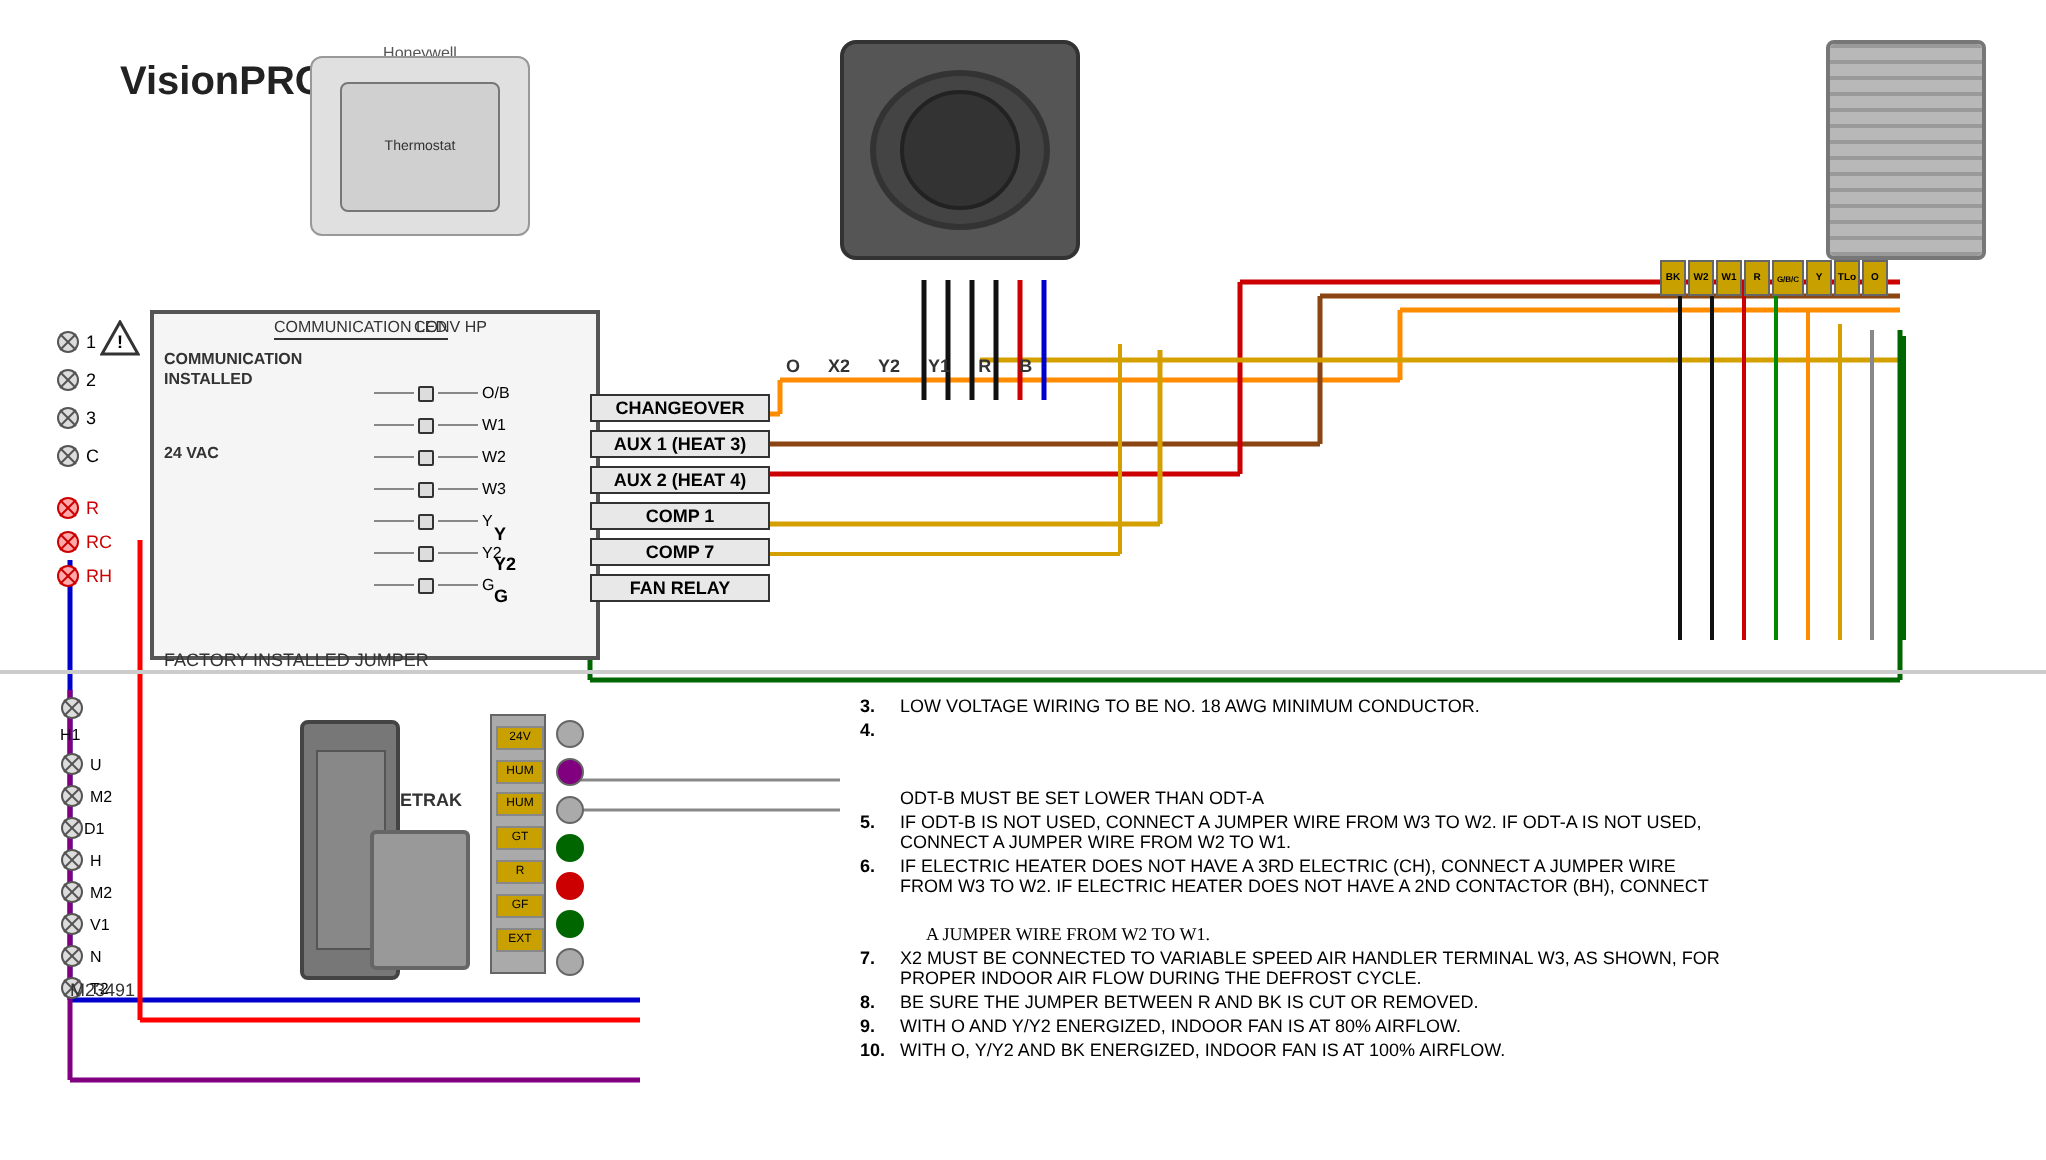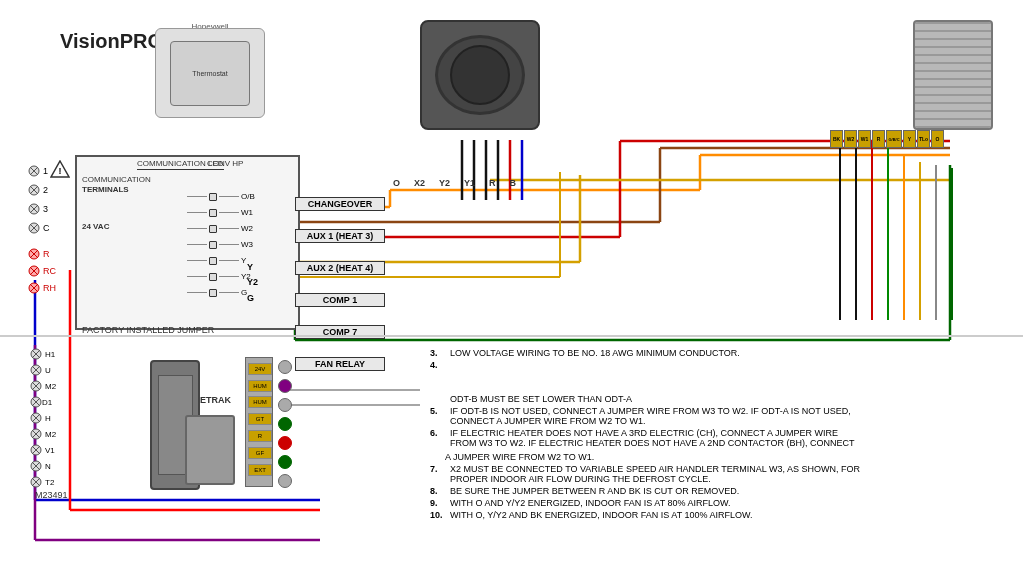--- a/index.html
+++ b/index.html
@@ -350,23 +350,23 @@
           <line x1="10" y1="2" x2="2" y2="10" stroke="#cc0000" stroke-width="1"></line>
         </svg>
       <span style="font-size:9px;color:#cc0000;">RH</span>
     </div>
   </div>
 
   <div class="control-box">
 
     <div style="position:absolute;top:2px;left:60px;font-size:8px;color:#333;border-bottom:1px solid #333;padding-bottom:1px;white-space:nowrap;">COMMUNICATION LED</div>
 
-    <div style="position:absolute;top:18px;left:5px;font-size:8px;color:#333;font-weight:normal;">COMMUNICATION</div>
-
-    <div style="position:absolute;top:28px;left:5px;font-size:8px;color:#333;font-weight:bold;">TERMINALS</div>
+    <div style="position:absolute;top:18px;left:5px;font-size:8px;color:#333;font-weight:bold;">COMMUNICATION</div>
+
+    <div style="position:absolute;top:28px;left:5px;font-size:8px;color:#333;font-weight:bold;">INSTALLED</div>
 
     <div style="position:absolute;top:65px;left:5px;font-size:8px;font-weight:bold;color:#333;">24 VAC</div>
 
     <div style="position:absolute;top:2px;left:130px;font-size:8px;color:#333;">CONV  HP</div>
 
     <div style="position:absolute;top:35px;left:110px;display:flex;flex-direction:column;gap:7px;">
       <div style="display:flex;align-items:center;gap:2px;">
         <div style="width:20px;height:1px;background:#888;"></div>
         <div style="width:8px;height:8px;border:1px solid #333;background:#ddd;border-radius:1px;"></div>
         <div style="width:20px;height:1px;background:#888;"></div>
@@ -415,37 +415,37 @@
 
   <div class="bottom-wire-labels">
     <span>O</span>
     <span>X2</span>
     <span>Y2</span>
     <span>Y1</span>
     <span>R</span>
     <span>B</span>
   </div>
 
-  <div style="position:absolute;top:197px;left:295px;display:flex;flex-direction:column;gap:18px;justify-content:center;">
+  <div style="position:absolute;top:197px;left:295px;display:flex;flex-direction:column;gap:4px;justify-content:center;">
     <div style="border:1px solid #333;background:#e8e8e8;padding:1px 6px;font-size:9px;font-weight:bold;text-align:center;min-width:90px;">CHANGEOVER</div>
     <div style="border:1px solid #333;background:#e8e8e8;padding:1px 6px;font-size:9px;font-weight:bold;text-align:center;min-width:90px;">AUX 1 (HEAT 3)</div>
     <div style="border:1px solid #333;background:#e8e8e8;padding:1px 6px;font-size:9px;font-weight:bold;text-align:center;min-width:90px;">AUX 2 (HEAT 4)</div>
     <div style="border:1px solid #333;background:#e8e8e8;padding:1px 6px;font-size:9px;font-weight:bold;text-align:center;min-width:90px;">COMP 1</div>
     <div style="border:1px solid #333;background:#e8e8e8;padding:1px 6px;font-size:9px;font-weight:bold;text-align:center;min-width:90px;">COMP 7</div>
     <div style="border:1px solid #333;background:#e8e8e8;padding:1px 6px;font-size:9px;font-weight:bold;text-align:center;min-width:90px;">FAN RELAY</div>
   </div>
 
   <div style="position:absolute;top:262px;left:247px;font-size:9px;font-weight:bold;">Y</div>
   <div style="position:absolute;top:277px;left:247px;font-size:9px;font-weight:bold;">Y2</div>
   <div style="position:absolute;top:293px;left:247px;font-size:9px;font-weight:bold;">G</div>
 
   <div style="position:absolute;top:335px;left:0;width:1023px;height:2px;background:#ccc;"></div>
 
   <div style="position:absolute;top:348px;left:30px;display:flex;flex-direction:column;gap:4px;">
-    <div style="display:flex;align-items:center;gap:3px;">
+    <div style="display:flex;align-items:flex-start;gap:3px;flex-direction:column;">
       <svg width="12" height="12">
           <circle cx="6" cy="6" r="5" fill="#ddd" stroke="#555" stroke-width="1"></circle>
           <line x1="2" y1="2" x2="10" y2="10" stroke="#555" stroke-width="1"></line>
           <line x1="10" y1="2" x2="2" y2="10" stroke="#555" stroke-width="1"></line>
         </svg>
       <span style="font-size:8px;">H1</span>
     </div>
     <div style="display:flex;align-items:center;gap:3px;">
       <svg width="12" height="12">
           <circle cx="6" cy="6" r="5" fill="#ddd" stroke="#555" stroke-width="1"></circle>
@@ -561,25 +561,25 @@
       <span style="font-size:9px;">IF ODT-B IS NOT USED, CONNECT A JUMPER WIRE FROM W3 TO W2. IF ODT-A IS NOT USED,</span>
     </div>
     <div style="display:flex;gap:5px;margin-bottom:2px;">
       <span style="font-size:9px;min-width:15px;"></span>
       <span style="font-size:9px;">CONNECT A JUMPER WIRE FROM W2 TO W1.</span>
     </div>
     <div style="display:flex;gap:5px;margin-bottom:0;">
       <span style="font-size:9px;font-weight:bold;min-width:15px;">6.</span>
       <span style="font-size:9px;">IF ELECTRIC HEATER DOES NOT HAVE A 3RD ELECTRIC (CH), CONNECT A JUMPER WIRE</span>
     </div>
-    <div style="display:flex;gap:5px;margin-bottom:4px;">
+    <div style="display:flex;gap:5px;margin-bottom:14px;">
       <span style="font-size:9px;min-width:15px;"></span>
       <span style="font-size:9px;">FROM W3 TO W2. IF ELECTRIC HEATER DOES NOT HAVE A 2ND CONTACTOR (BH), CONNECT</span>
     </div>
-    <div style="display:flex;gap:0;margin-bottom:2px;">
+    <div style="display:flex;gap:18px;margin-bottom:2px;font-family:Liberation Serif, serif;">
       <span style="font-size:9px;min-width:15px;"></span>
       <span style="font-size:9px;">A JUMPER WIRE FROM W2 TO W1.</span>
     </div>
     <div style="display:flex;gap:5px;margin-bottom:0;">
       <span style="font-size:9px;font-weight:bold;min-width:15px;">7.</span>
       <span style="font-size:9px;">X2 MUST BE CONNECTED TO VARIABLE SPEED AIR HANDLER TERMINAL W3, AS SHOWN, FOR</span>
     </div>
     <div style="display:flex;gap:5px;margin-bottom:2px;">
       <span style="font-size:9px;min-width:15px;"></span>
       <span style="font-size:9px;">PROPER INDOOR AIR FLOW DURING THE DEFROST CYCLE.</span>

